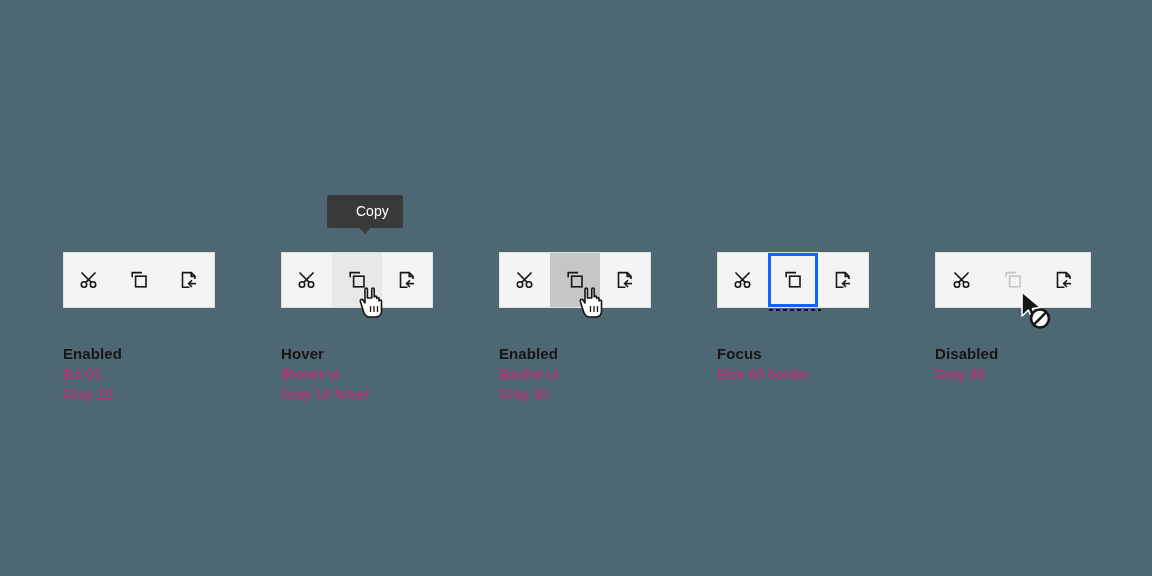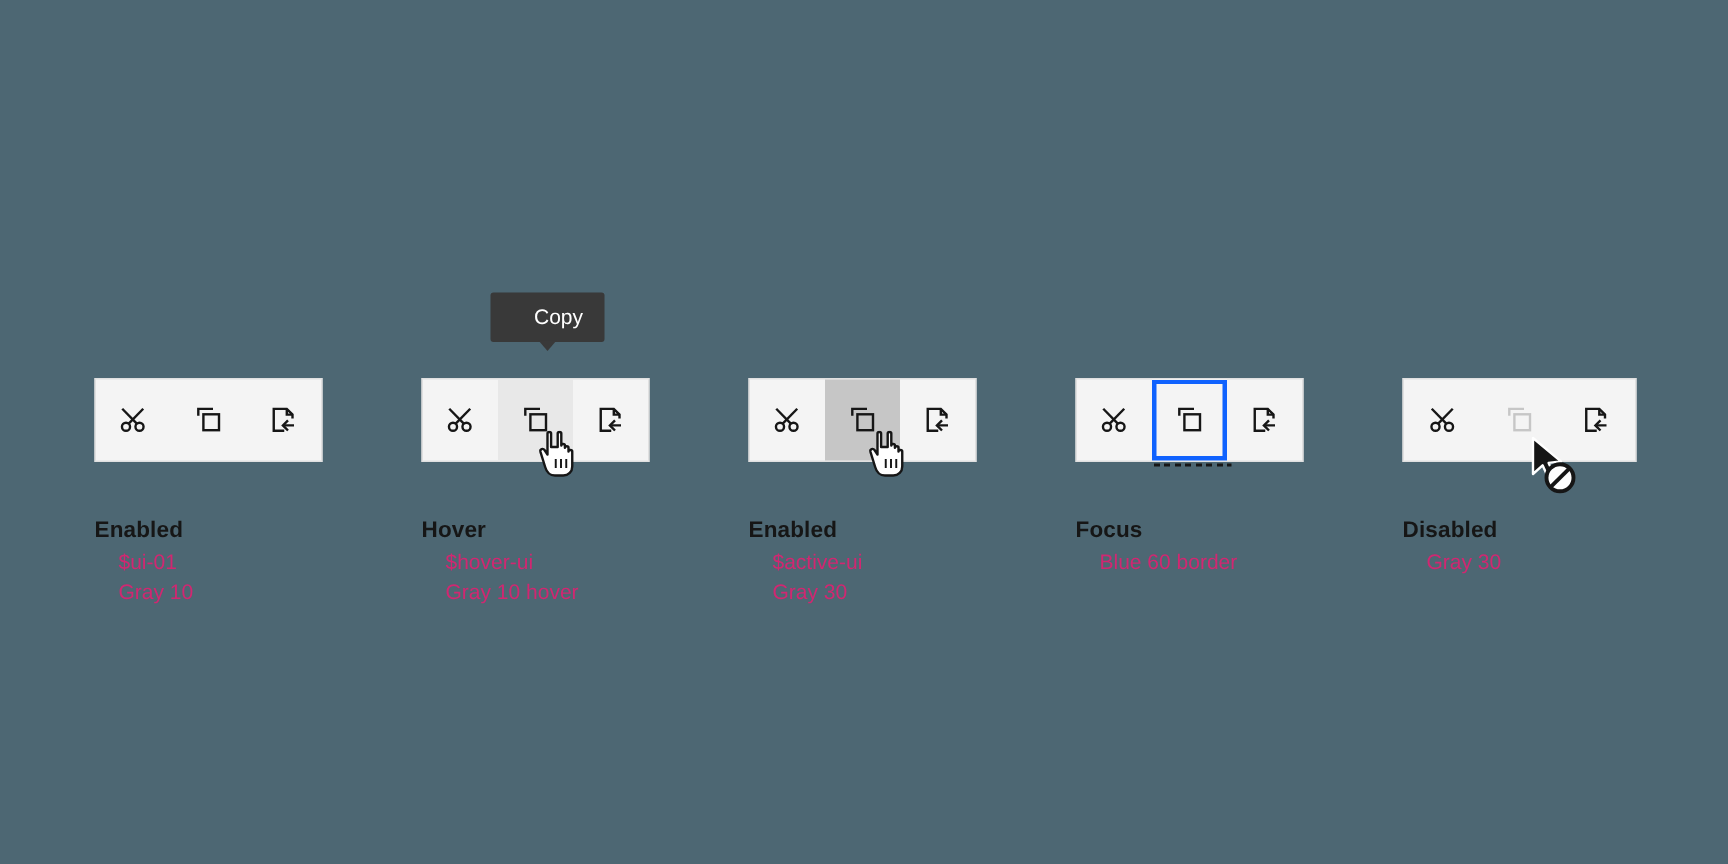--- a/index.html
+++ b/index.html
@@ -114,21 +114,20 @@
     font-weight: bold;
     color: #161616;
     line-height: 20px;
     letter-spacing: .1px;
     margin-top: 32px;
   }
   .cap-token {
     font-size: 14px;
     color: #d12771;
     line-height: 20px;
-    margin-left: 16px;
   }
 
   
   .cursor {
     position: absolute;
     pointer-events: none;
   }
   .cursor svg { display: block; }
 </style>
 </head>

